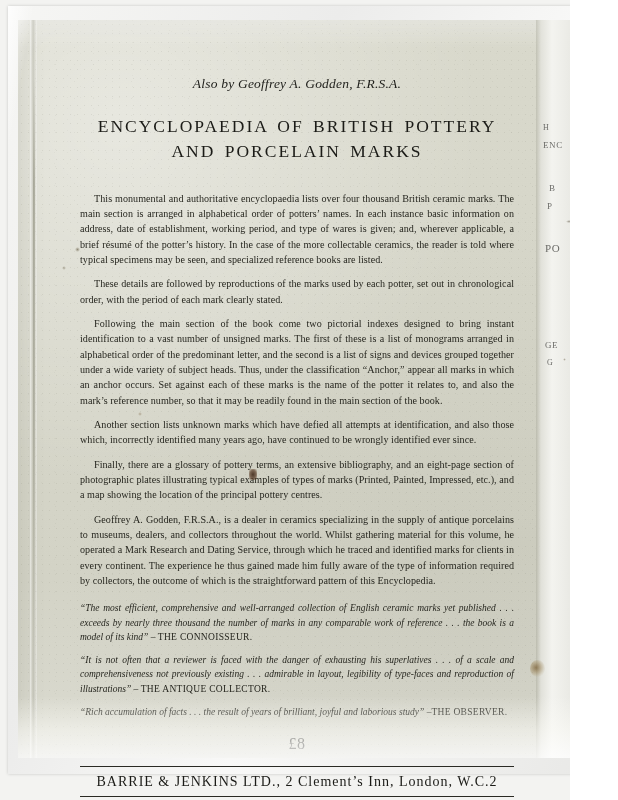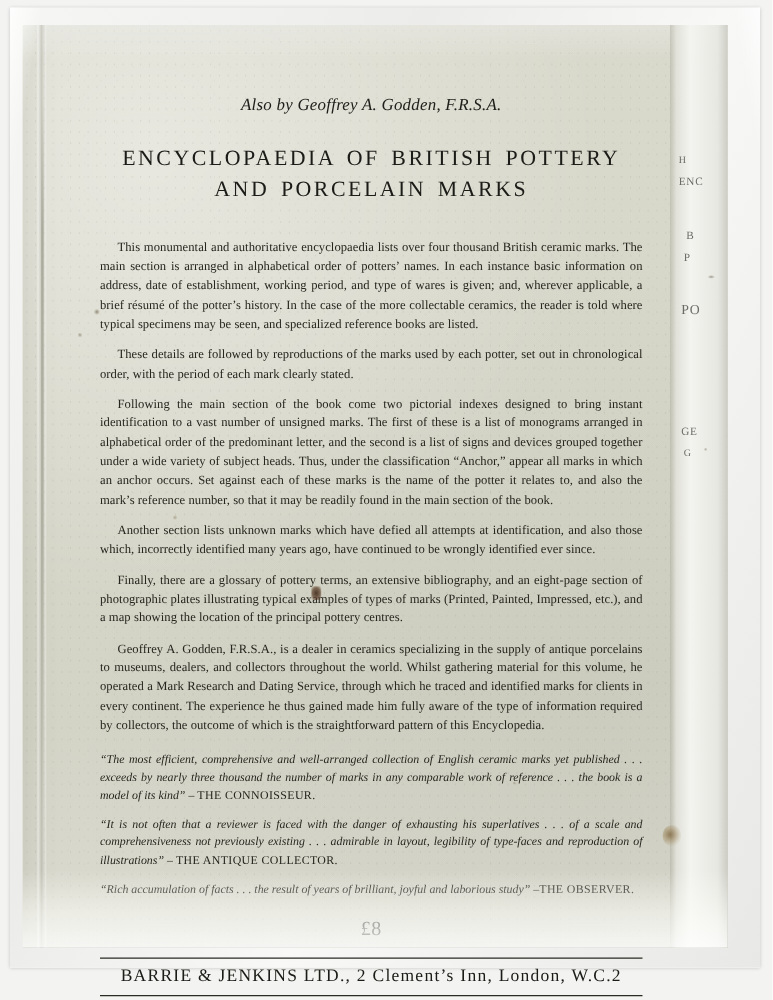--- a/index.html
+++ b/index.html
@@ -9,21 +9,21 @@
   }
   body {
     width: 618px;
     height: 800px;
     overflow: hidden;
     font-family: "Liberation Serif", serif;
   }
 
   #photo {
     position: relative;
-    width: 618px;
+    width: 570px;
     height: 800px;
     background: #f3f3f1;
     overflow: hidden;
   }
 
   
   .sleeve {
     position: absolute;
     left: 8px;
     top: 6px;

